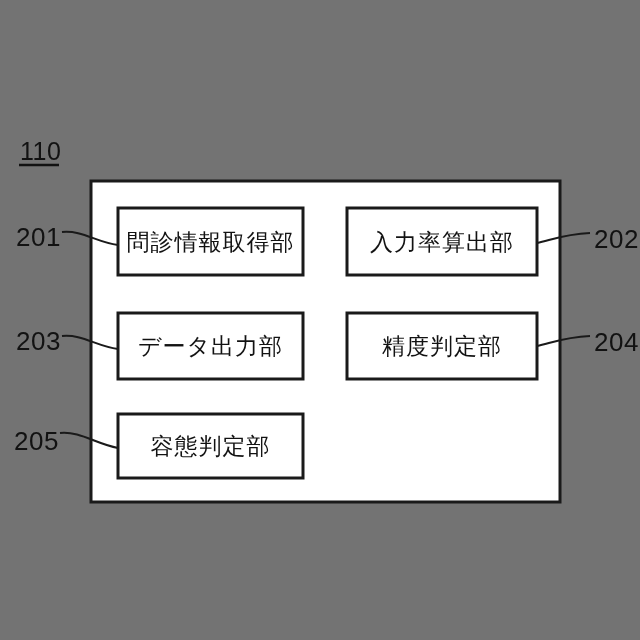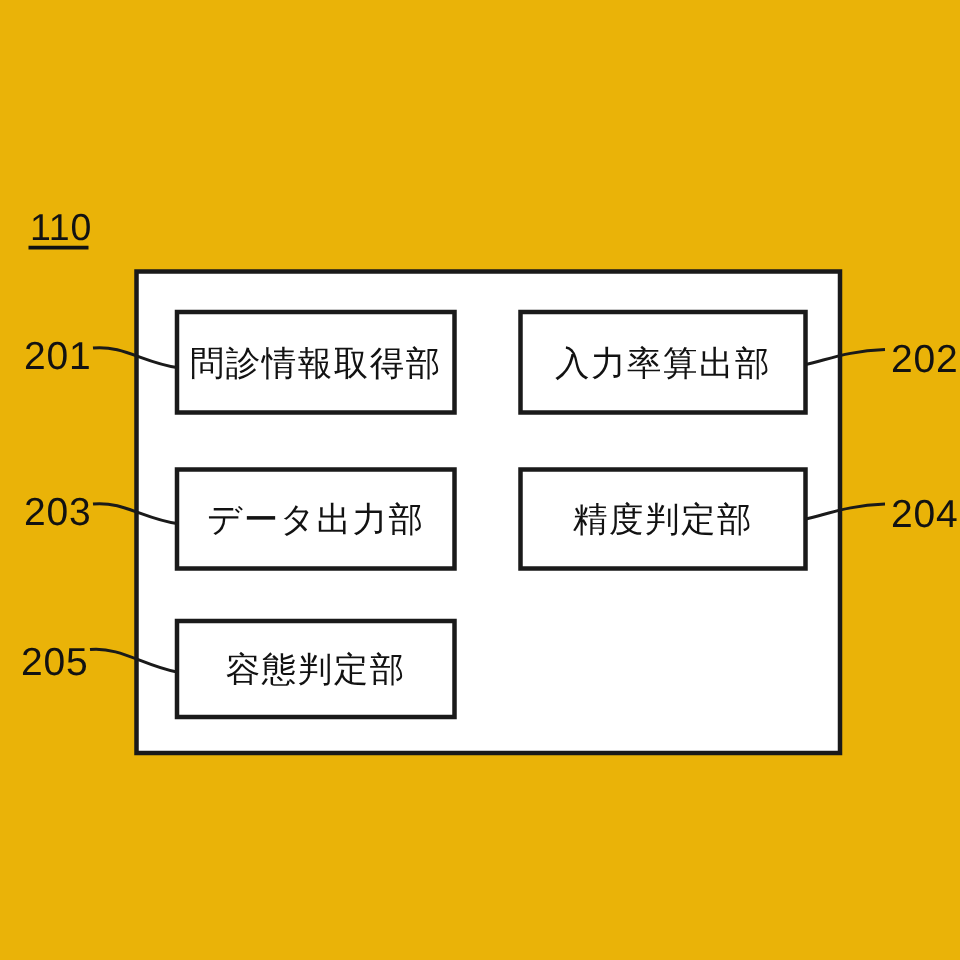--- a/index.html
+++ b/index.html
@@ -4,21 +4,21 @@
 <style>
   html, body {
     margin: 0;
     padding: 0;
     background: #ffffff;
   }
   #figure-root {
     position: relative;
     width: 640px;
     height: 640px;
-    background: #eab308;
+    background: #737373;
     font-family: "Liberation Sans", "DejaVu Sans", sans-serif;
     overflow: hidden;
   }
   #figure-svg {
     position: absolute;
     left: 0;
     top: 0;
     width: 640px;
     height: 640px;
   }

